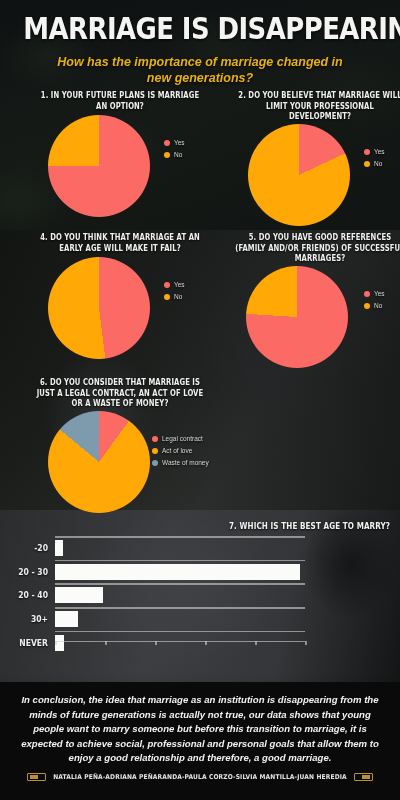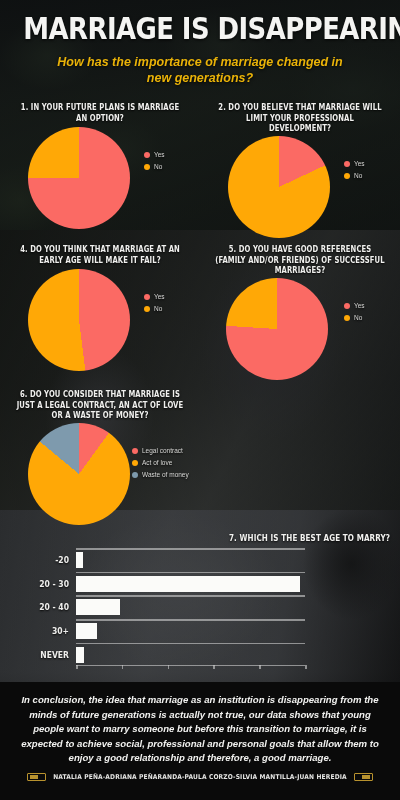--- a/index.html
+++ b/index.html
@@ -90,24 +90,24 @@
     font-style: italic;
     font-weight: bold;
     color: #eab308;
     line-height: 1.35;
     text-shadow: 0 1px 3px rgba(0,0,0,0.8);
     padding: 0 38px;
   }
 
   
   .pie-grid {
-    margin-top: 12px;
     display: grid;
     grid-template-columns: 200px 200px;
     grid-template-rows: 142px 145px 140px;
+    padding-left: 20px;
   }
   .pie-cell {
     position: relative;
     padding: 0 4px;
     box-sizing: border-box;
   }
   .q-title {
     font-family: "Liberation Sans Narrow", "DejaVu Sans Condensed", "Liberation Sans", sans-serif;
     font-size: 8px;
     font-weight: bold;
@@ -170,23 +170,23 @@
     font-weight: bold;
     color: #f2f2f0;
     text-transform: uppercase;
     text-align: right;
     letter-spacing: 0.1px;
     text-shadow: 0 1px 2px rgba(0,0,0,0.9);
     margin-bottom: 5px;
   }
   .bar-chart {
     position: relative;
-    margin-left: 66px;
+    margin-left: 45px;
     margin-right: 85px;
-    height: 118px;
+    height: 106px;
   }
   .bar-row {
     position: relative;
     height: 23.6px;
   }
   .bar-gridline {
     position: absolute;
     left: 0; right: 0;
     top: 0;
     height: 1.5px;

